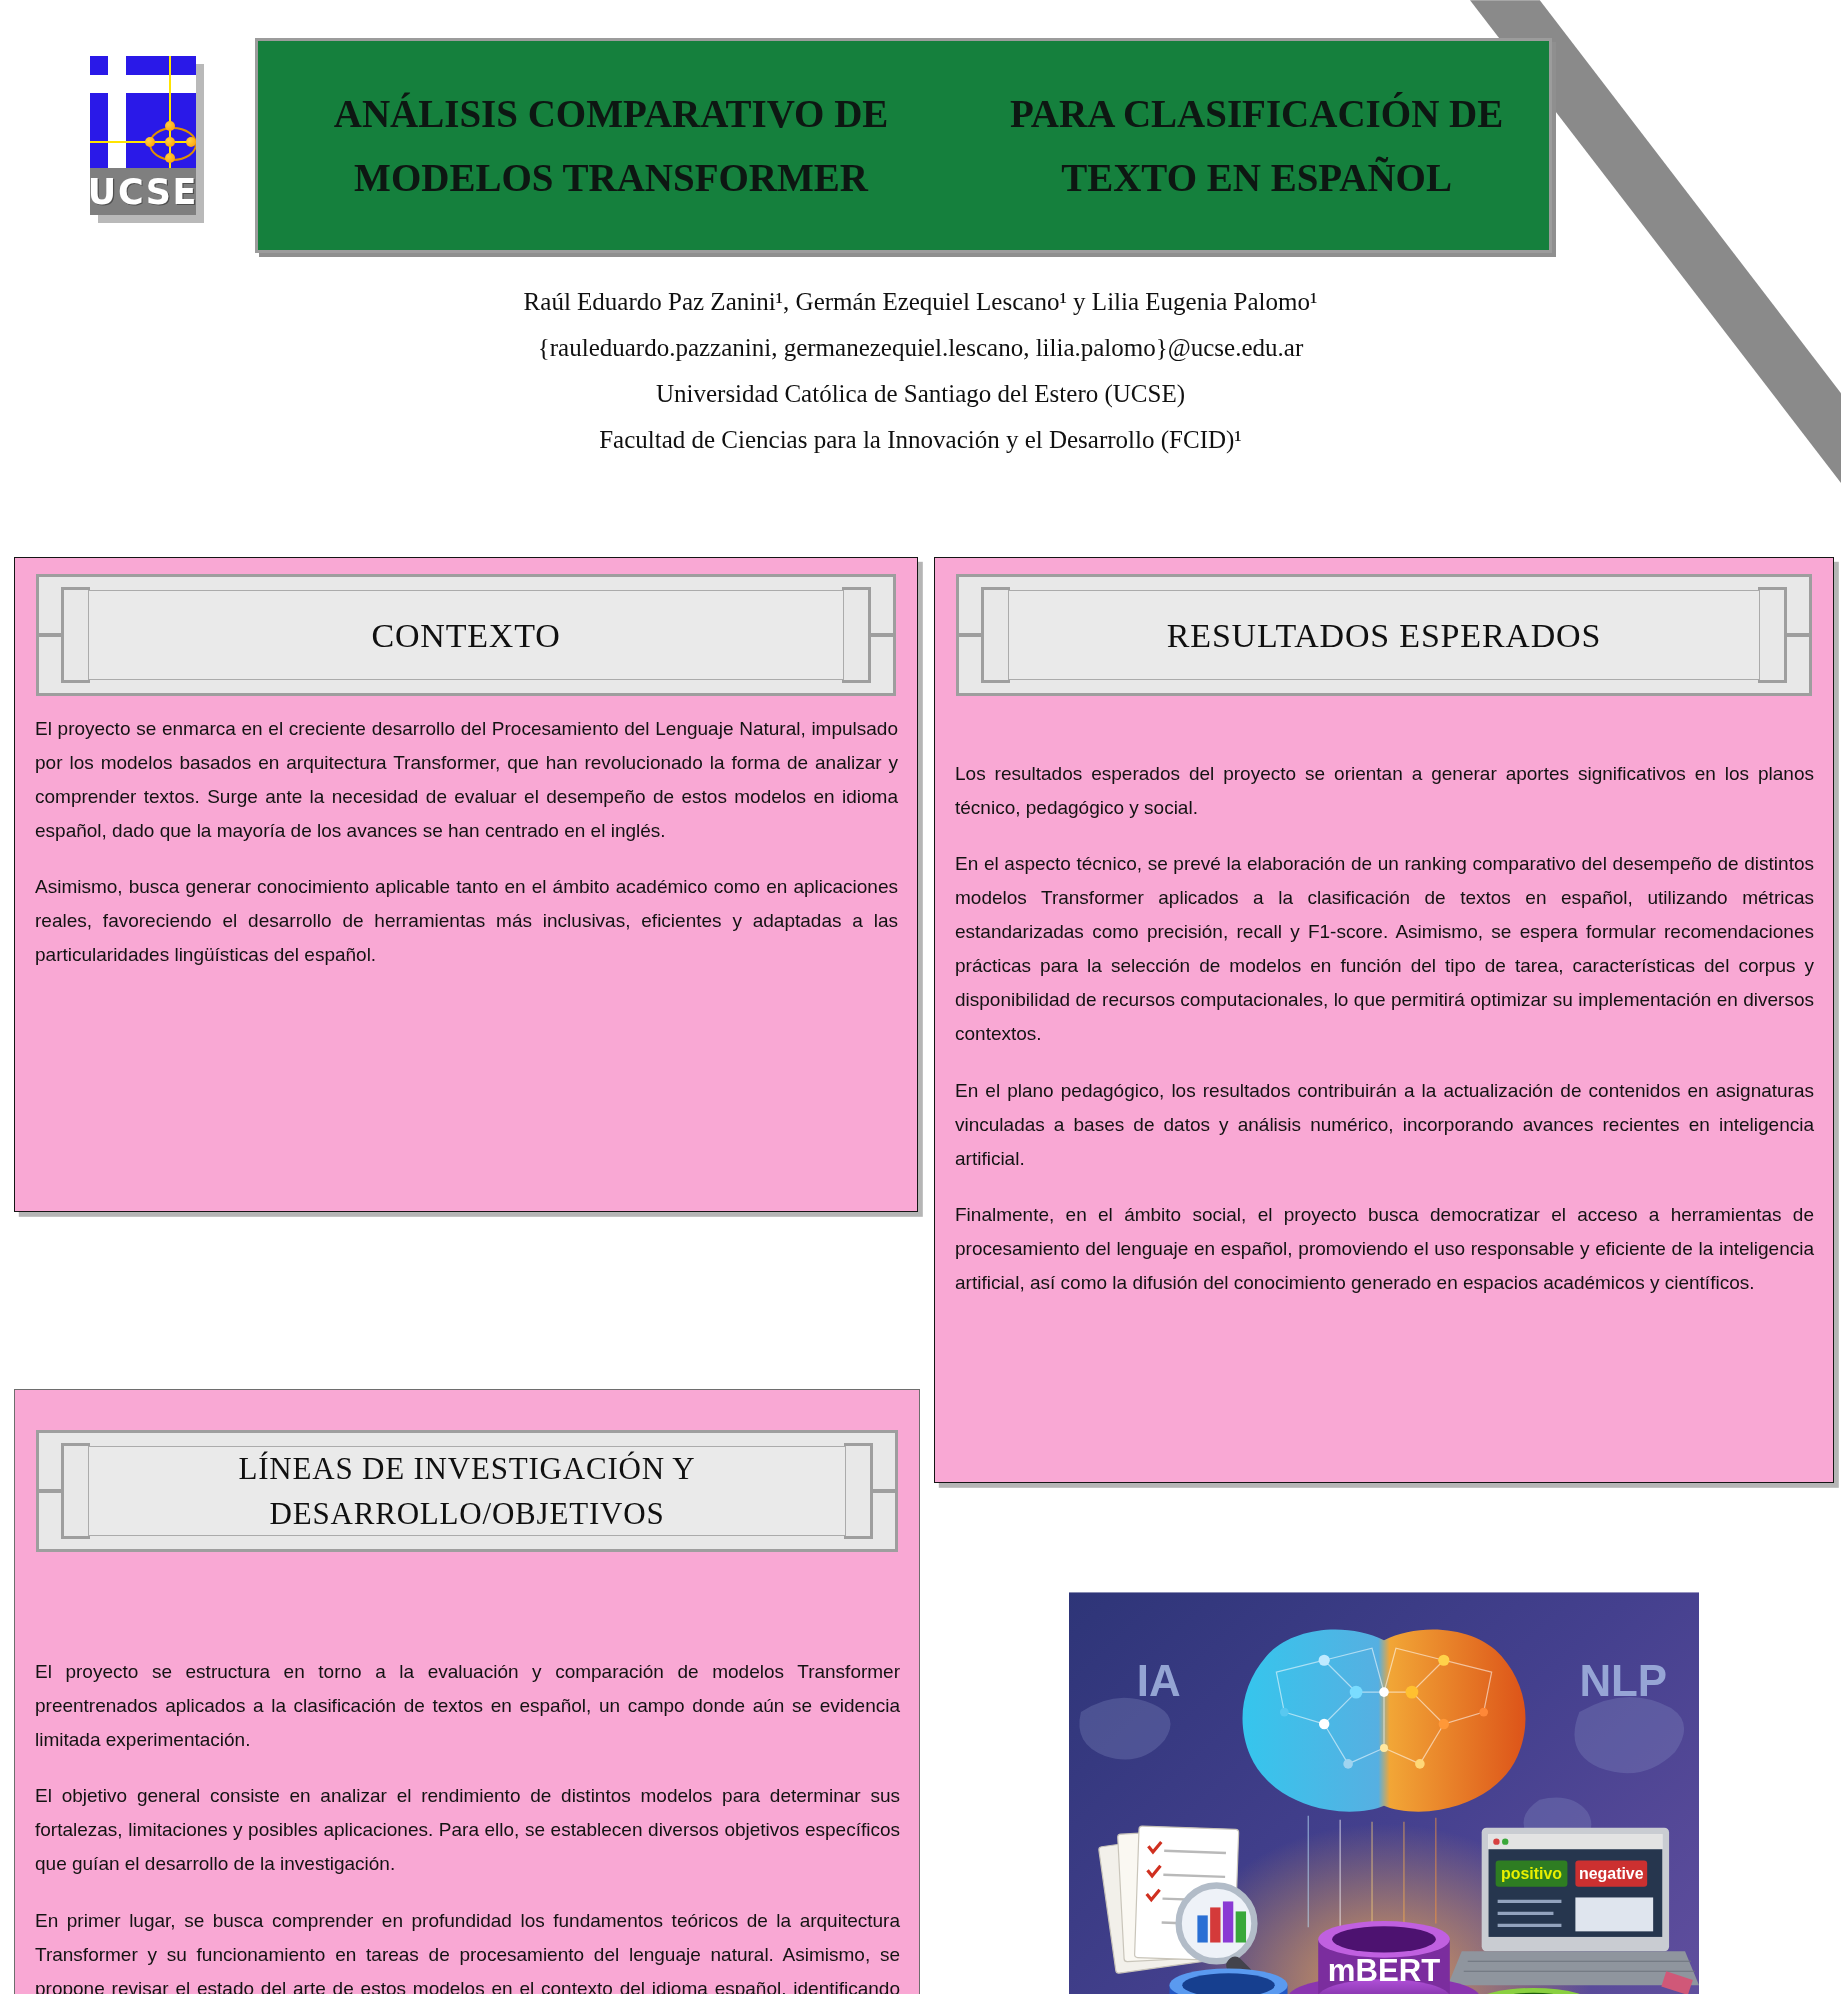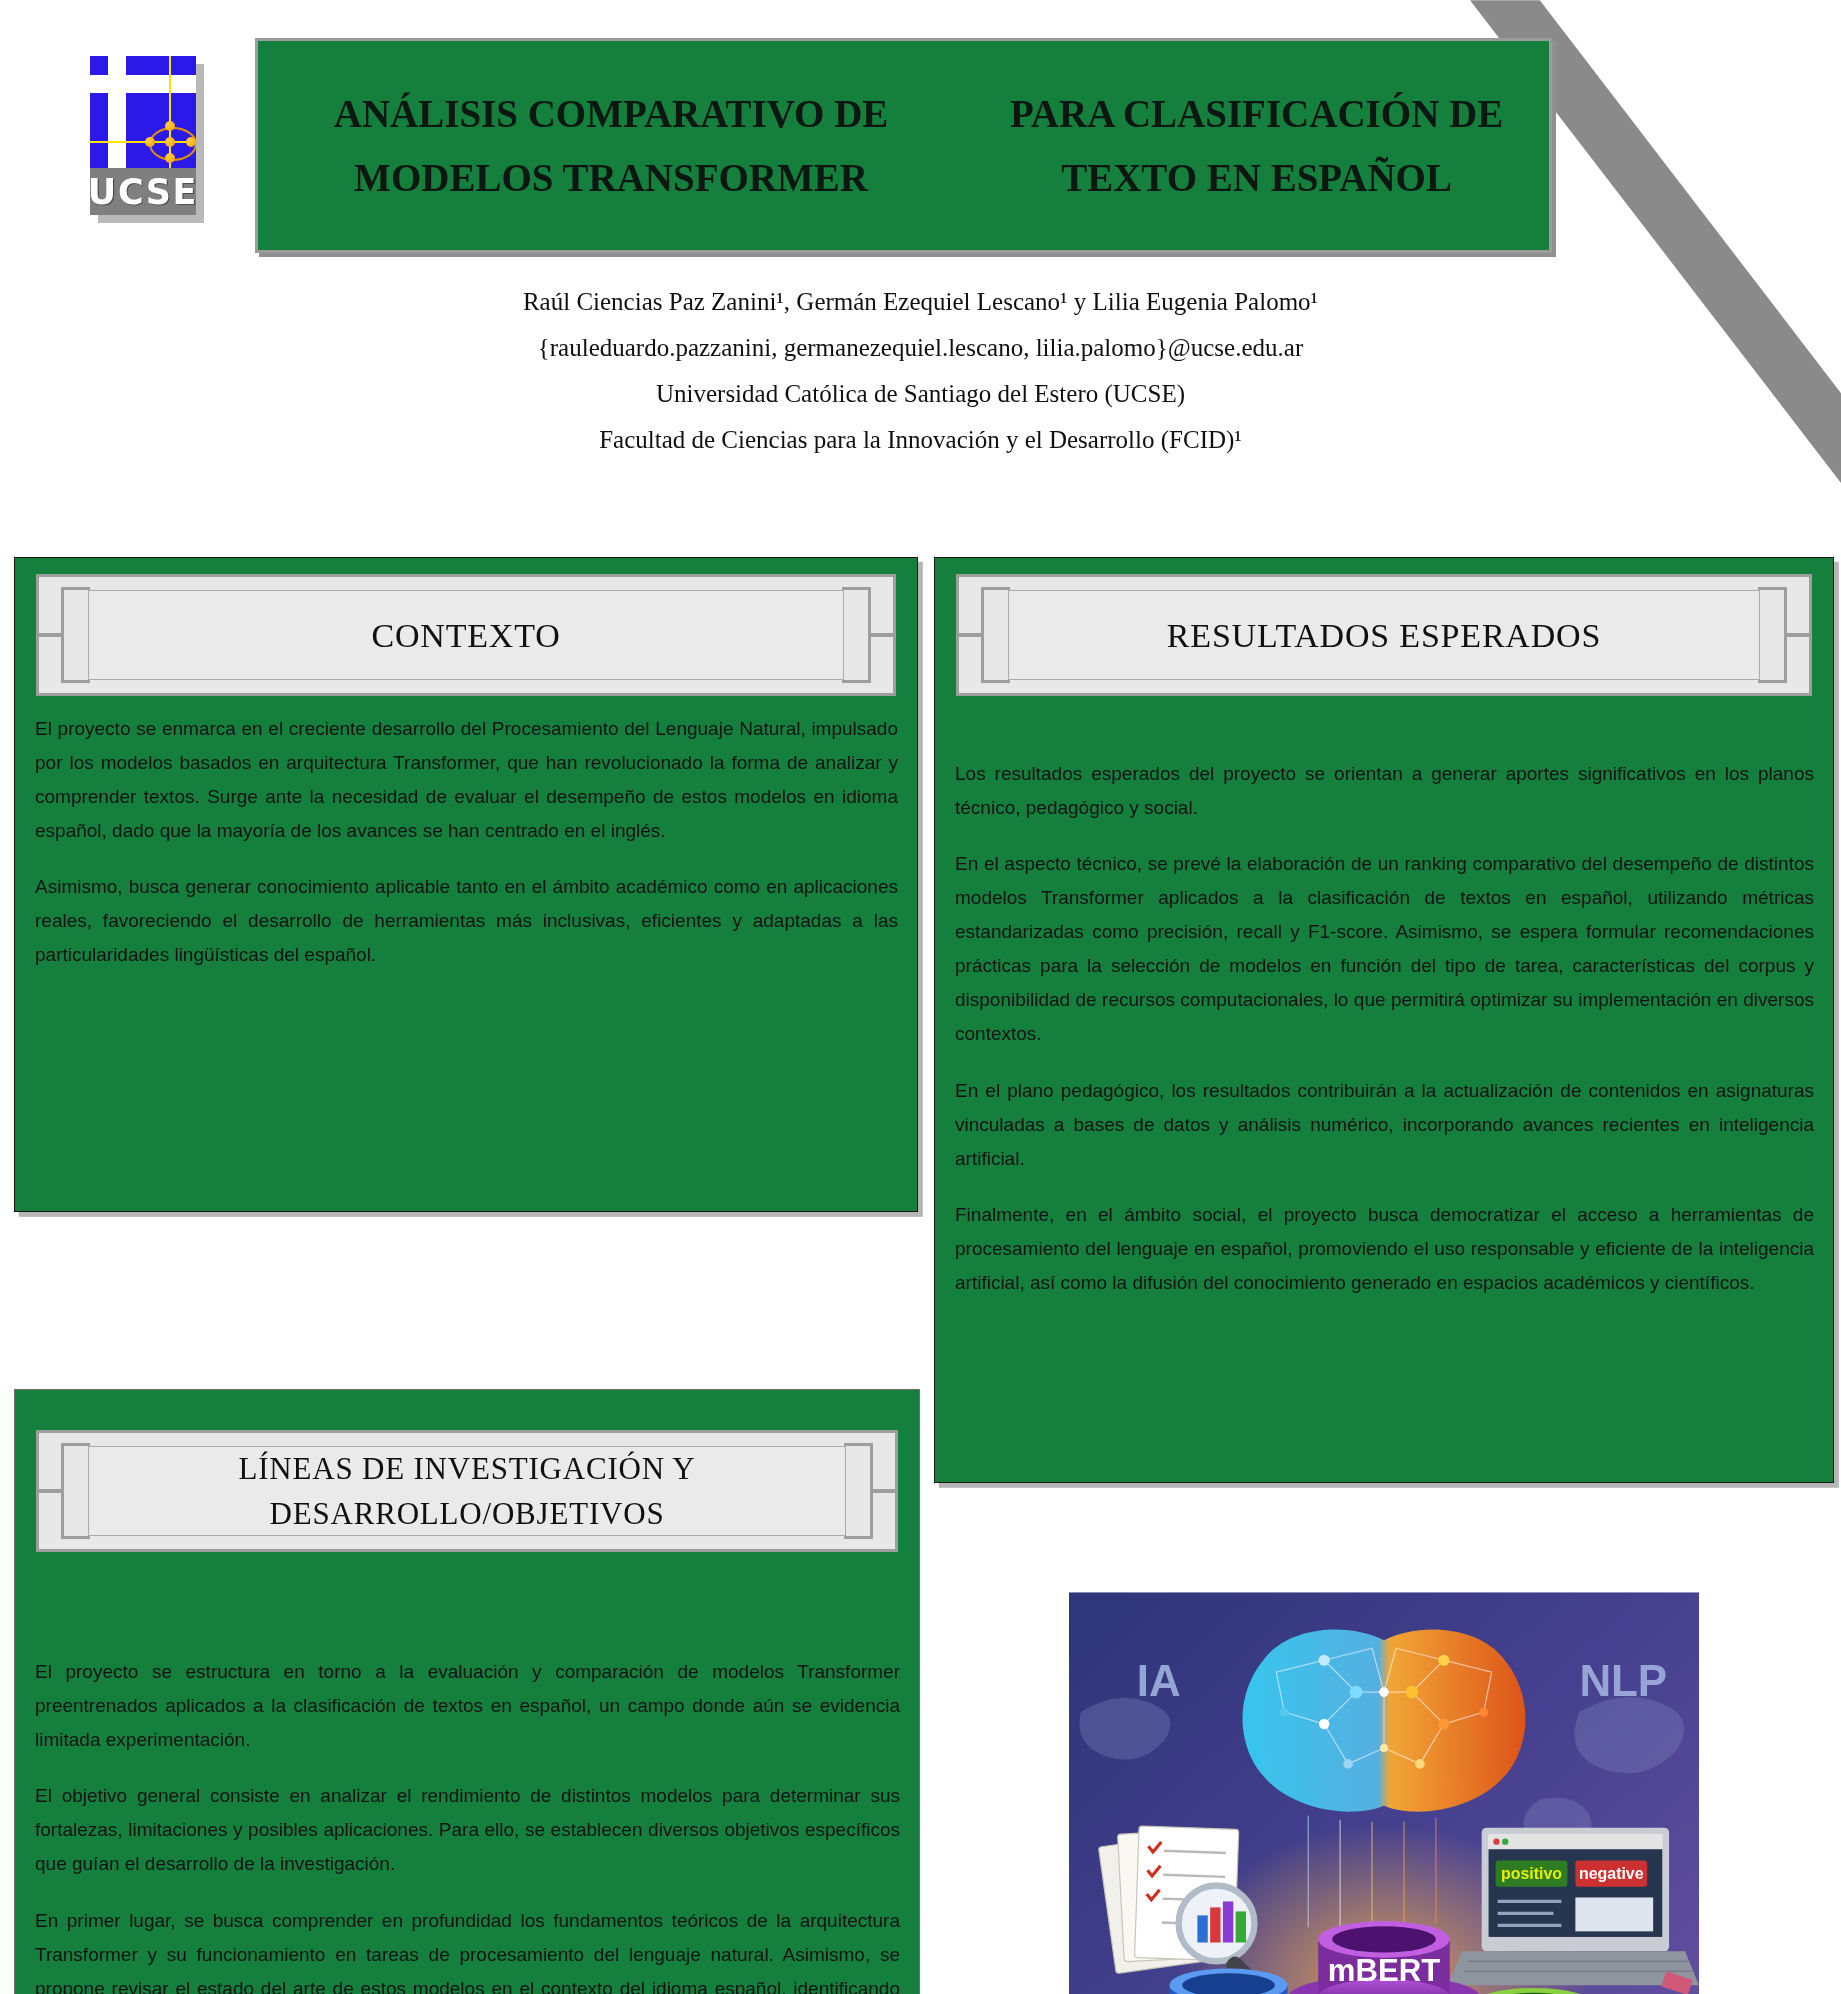--- a/index.html
+++ b/index.html
@@ -24,21 +24,21 @@
   .fcid-logo span{font-family:"DejaVu Sans",sans-serif;font-weight:bold;font-size:33px;color:#ffffff;}
   .title-box{position:absolute;left:255px;top:38px;width:1297px;height:215px;background:#15803d;
              border:3.2px solid #9c9c9c;box-shadow:4px 4px 0 #8f8f8f;box-sizing:border-box;
              display:flex;align-items:center;justify-content:center;}
   .title-box .tl{font-family:"Liberation Serif","DejaVu Serif",serif;font-weight:bold;font-size:39px;
                  line-height:64px;color:#0d1712;text-align:center;}
   .authors{position:absolute;left:0;top:279px;width:1841px;text-align:center;
            font-family:"Liberation Serif","DejaVu Serif",serif;font-size:25px;line-height:46px;color:#101010;}
 
   
-  .section-box{position:absolute;background:#15803d;border:1.6px solid #151515;box-shadow:4.8px 4.8px 0 #b5b5b5;box-sizing:border-box;}
+  .section-box{position:absolute;background:#f9a8d4;border:1.6px solid #151515;box-shadow:4.8px 4.8px 0 #b5b5b5;box-sizing:border-box;}
   .section-box.grayframe{border-color:#6e6e6e;}
   .banner{position:absolute;left:21px;right:21px;height:122px;background:#e8e8e8;border:3.6px solid #9e9e9e;box-sizing:border-box;}
   .banner .tick{position:absolute;top:50%;margin-top:-2px;width:25.5px;height:4px;background:#9e9e9e;border-radius:2.4px;}
   .banner .tick.l{left:-1.6px;} .banner .tick.r{right:-1.6px;}
   .banner .bracket{position:absolute;top:10.4px;bottom:10.4px;width:29px;border:3.6px solid #9e9e9e;box-sizing:border-box;}
   .banner .bracket.l{left:22.3px;border-right:none;}
   .banner .bracket.r{right:22.3px;border-left:none;}
   .banner .plate{position:absolute;left:49px;right:49px;top:12.8px;bottom:12.8px;background:#eaeaea;border:1.2px solid #ababab;
                  display:flex;flex-direction:column;align-items:center;justify-content:center;z-index:2;}
   .banner .bt{font-family:"Liberation Serif","DejaVu Serif",serif;font-size:34px;letter-spacing:0.8px;color:#101010;
@@ -80,21 +80,21 @@
   <div class="fcid-logo">
     <span>fcid</span>
   </div>
 
   <div class="title-box">
     <div class="tl">ANÁLISIS COMPARATIVO DE MODELOS TRANSFORMER</div>
     <div class="tl">PARA CLASIFICACIÓN DE TEXTO EN ESPAÑOL</div>
   </div>
 
   <div class="authors">
-    <div>Raúl Ciencias Paz Zanini¹, Germán Ezequiel Lescano¹ y Lilia Eugenia Palomo¹</div>
+    <div>Raúl Eduardo Paz Zanini¹, Germán Ezequiel Lescano¹ y Lilia Eugenia Palomo¹</div>
     <div>{rauleduardo.pazzanini, germanezequiel.lescano, lilia.palomo}@ucse.edu.ar</div>
     <div>Universidad Católica de Santiago del Estero (UCSE)</div>
     <div>Facultad de Ciencias para la Innovación y el Desarrollo (FCID)¹</div>
   </div>
 
   <div class="section-box" style="left:14px;top:557px;width:904px;height:655px;">
     <div class="banner" style="top:16px;">
       <div class="tick l"></div>
       <div class="tick r"></div>
       <div class="bracket l"></div>

